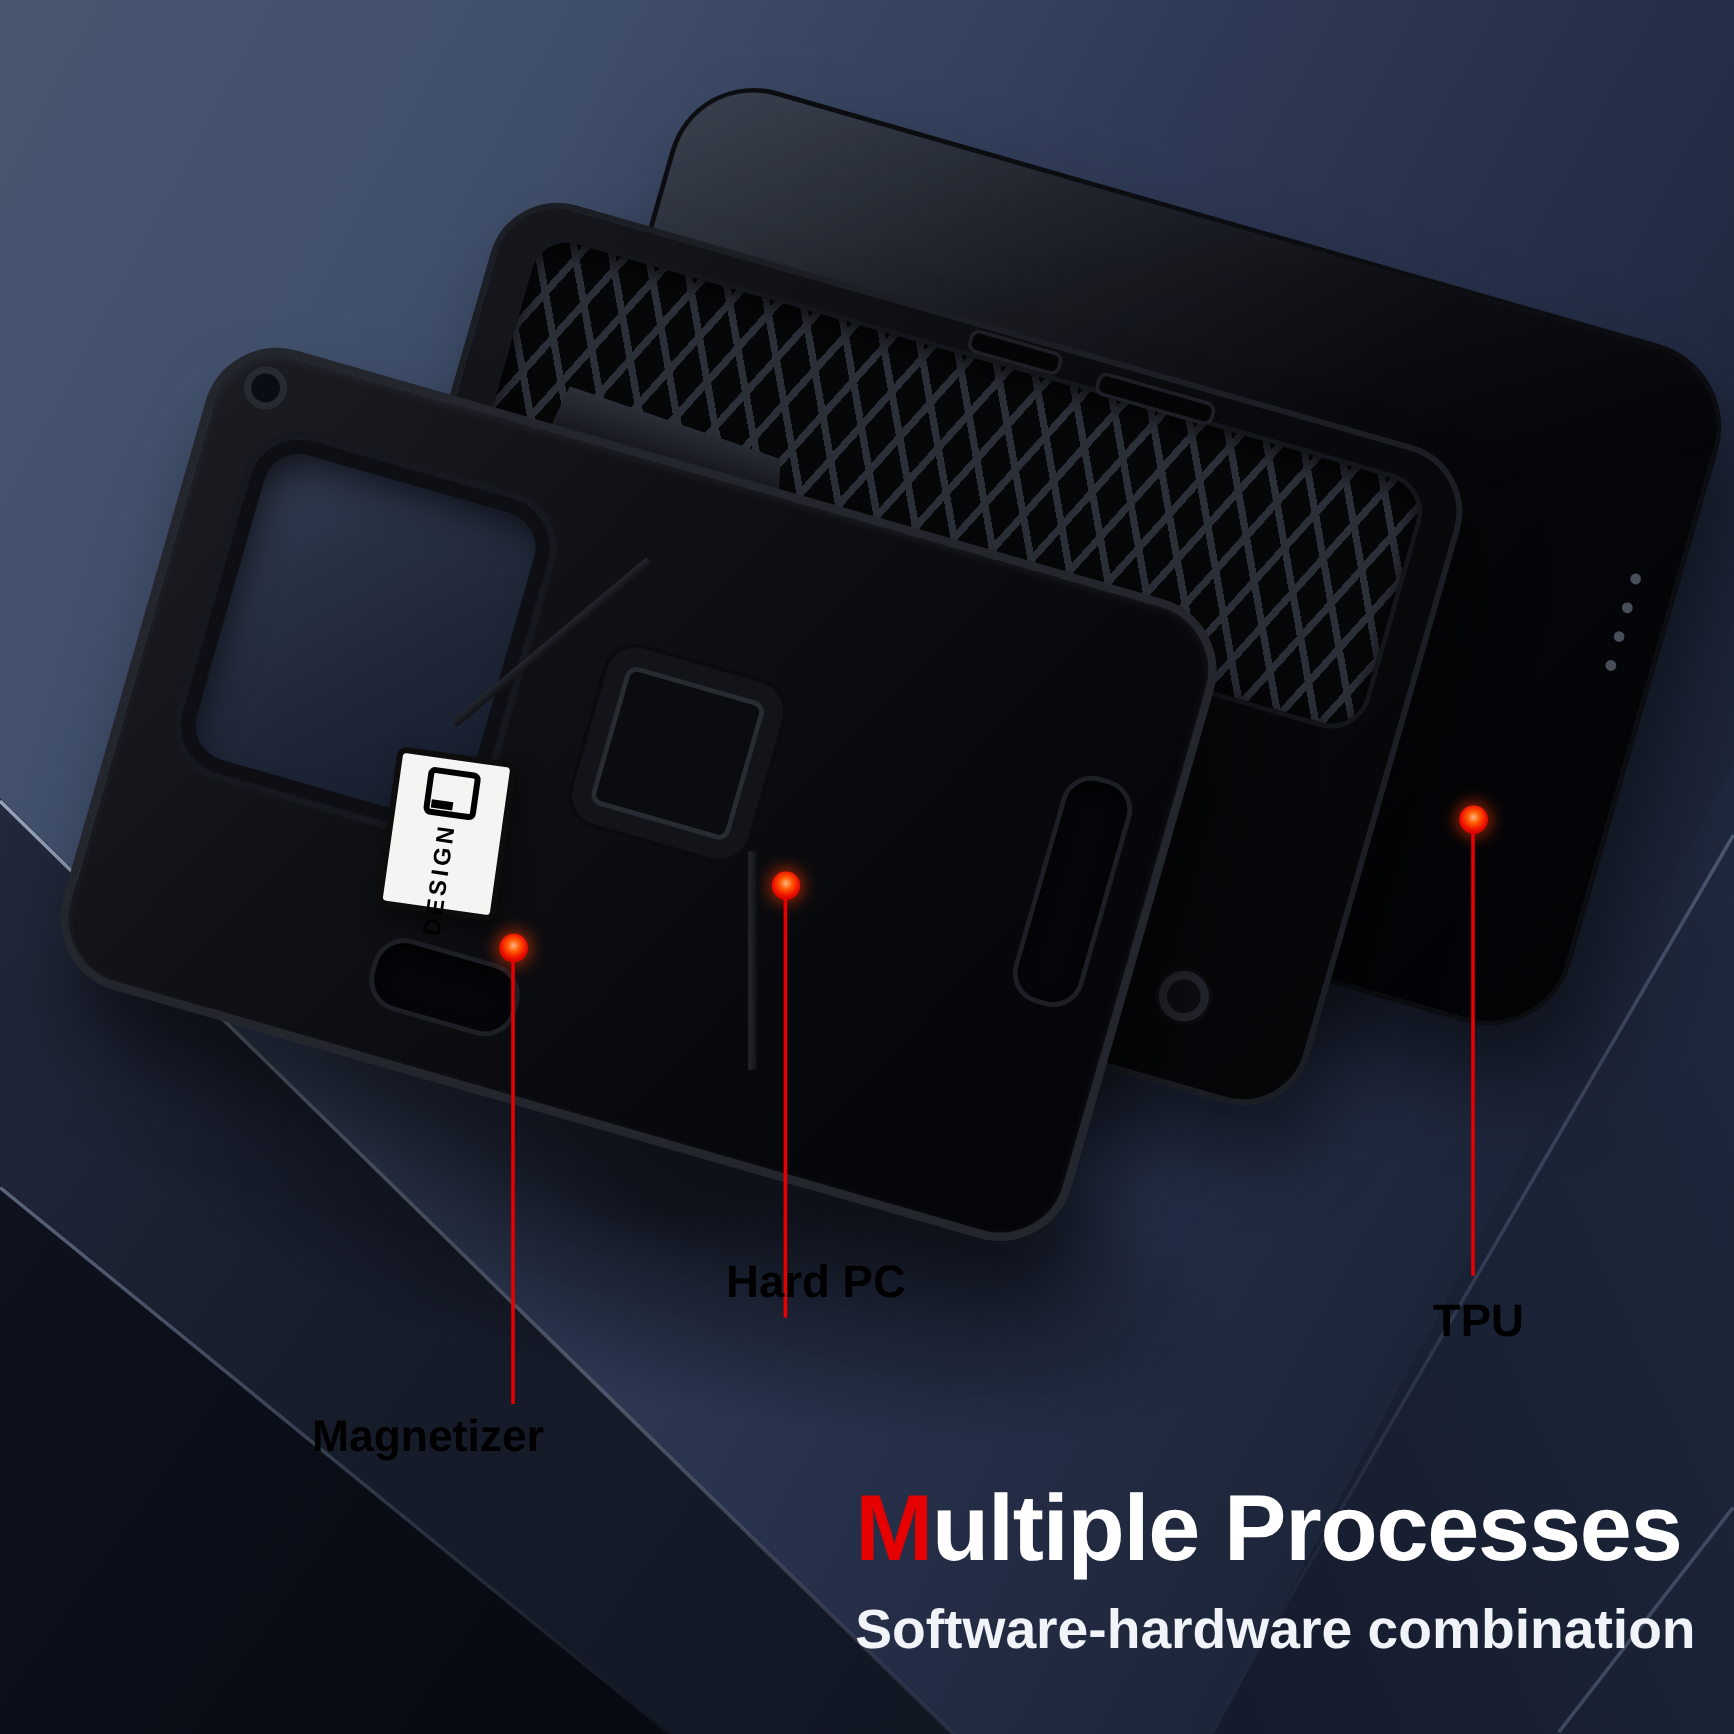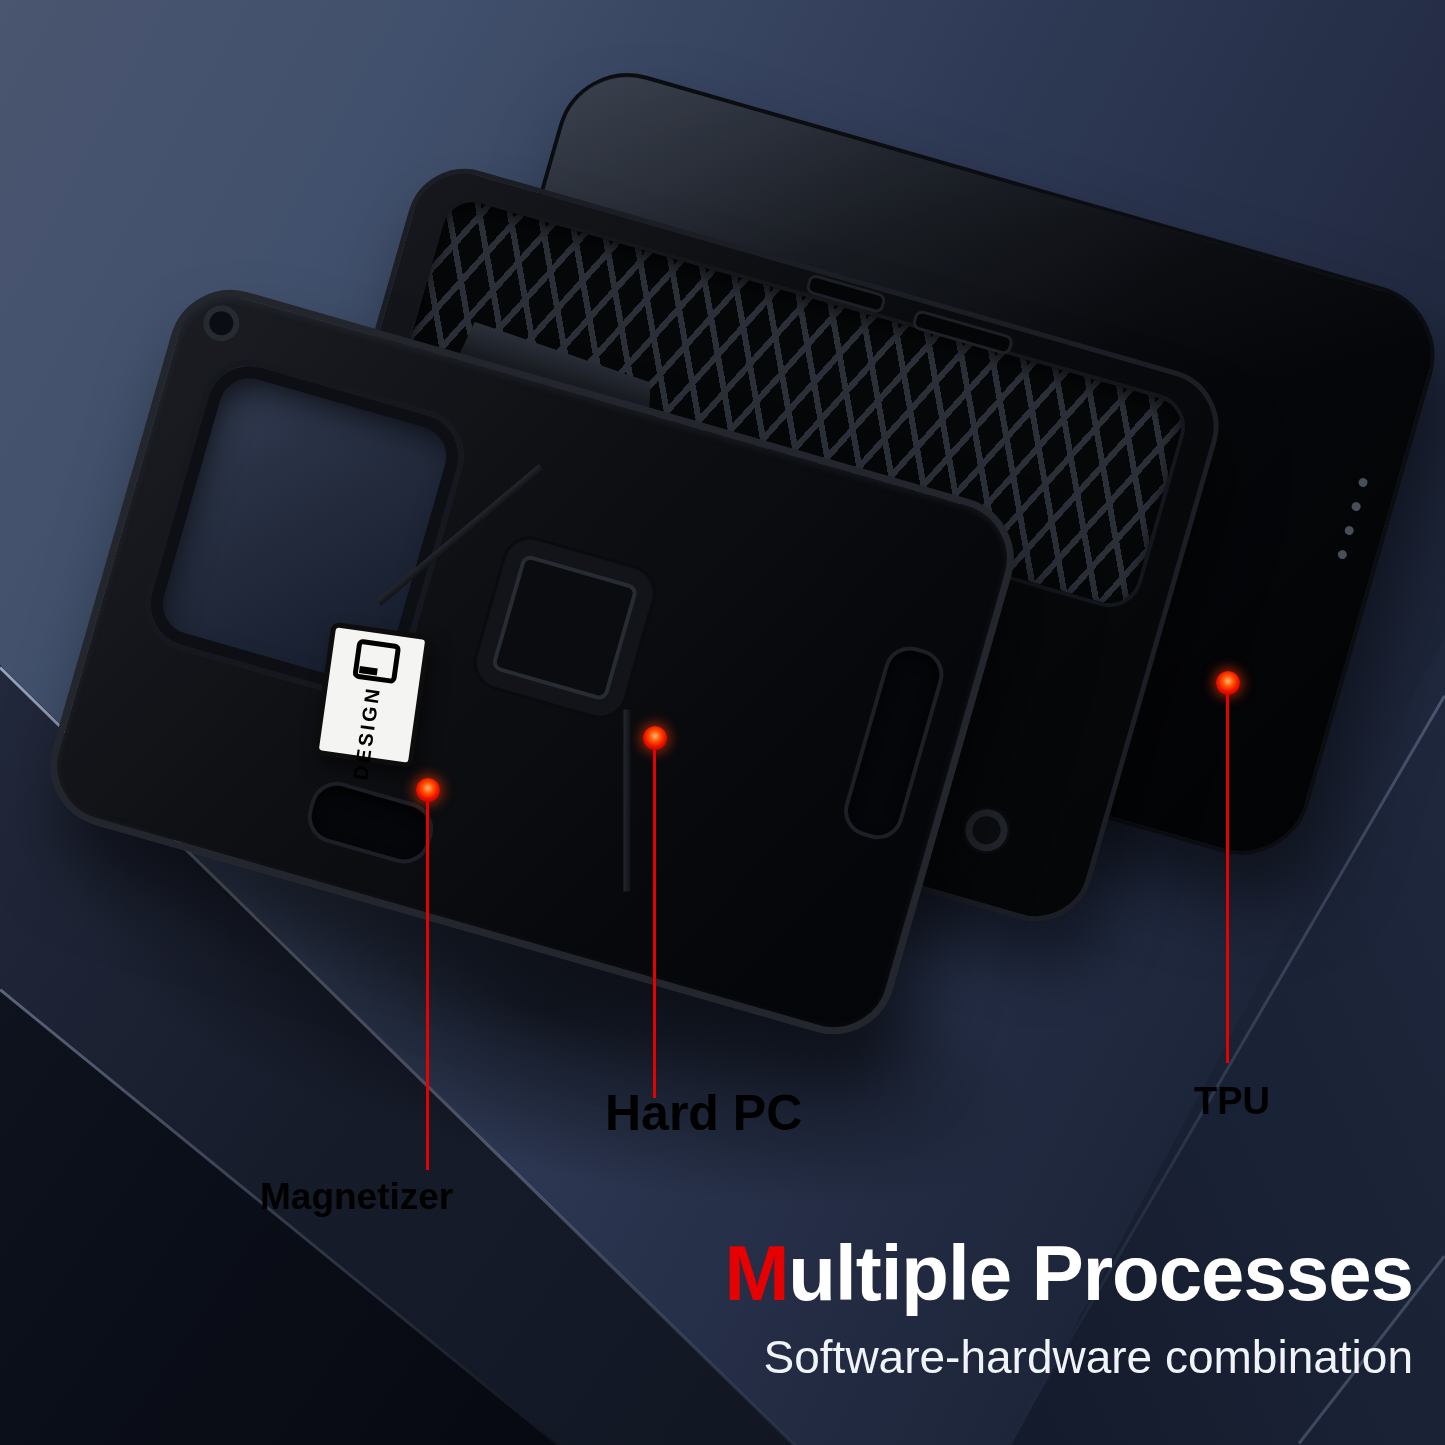--- a/index.html
+++ b/index.html
@@ -107,34 +107,34 @@
   .badge-text{writing-mode:vertical-rl;transform:rotate(180deg);
     font-size:20px;font-weight:700;letter-spacing:3px;color:#000;}
 
   
   .dot{position:absolute;width:24px;height:24px;border-radius:50%;z-index:7;
     background:radial-gradient(circle at 50% 42%,#ffb584 0%,#ff5a00 28%,#ec0e00 58%,#9c0000 100%);
     box-shadow:0 0 12px 3px rgba(255,60,0,.55);}
   .cline{position:absolute;width:3px;background:#e60000;z-index:7;}
   .clabel{position:absolute;color:#000;font-weight:700;z-index:7;white-space:nowrap;}
   .lbl-magnetizer{left:260px;top:1176px;font-size:37px;}
-  .lbl-hardpc{left:605px;top:1084px;font-size:50px;}
+  .lbl-hardpc{left:605px;top:1048px;font-size:38px;}
   .lbl-tpu{left:1194px;top:1070px;font-size:38px;margin-top:10px;}
   .dot-magnetizer{left:416px;top:778px;}
   .line-magnetizer{left:426px;top:800px;height:370px;}
   .dot-hardpc{left:643px;top:726px;}
   .line-hardpc{left:653px;top:748px;height:350px;}
   .dot-tpu{left:1216px;top:671px;}
   .line-tpu{left:1226px;top:693px;height:370px;}
 
   
-  .footer{position:absolute;right:32px;top:1234px;text-align:right;z-index:7;}
+  .footer{position:absolute;right:32px;top:1234px;z-index:7;}
   .title{font-size:78px;font-weight:800;color:#ffffff;line-height:1.02;letter-spacing:-1px;}
   .title-hl{color:#e60000;}
-  .subtitle{margin-top:16px;font-size:46px;font-weight:400;color:#f0f3f8;letter-spacing:0;}
+  .subtitle{margin-top:16px;font-size:46px;font-weight:700;color:#f0f3f8;letter-spacing:0;}
 </style>
 </head>
 <body>
 
 <div class="stage">
 
   <div class="surface-mid"></div>
   <div class="surface-low"></div>
   <div class="surface-right"></div>
   <div class="edge edge-a"></div>

